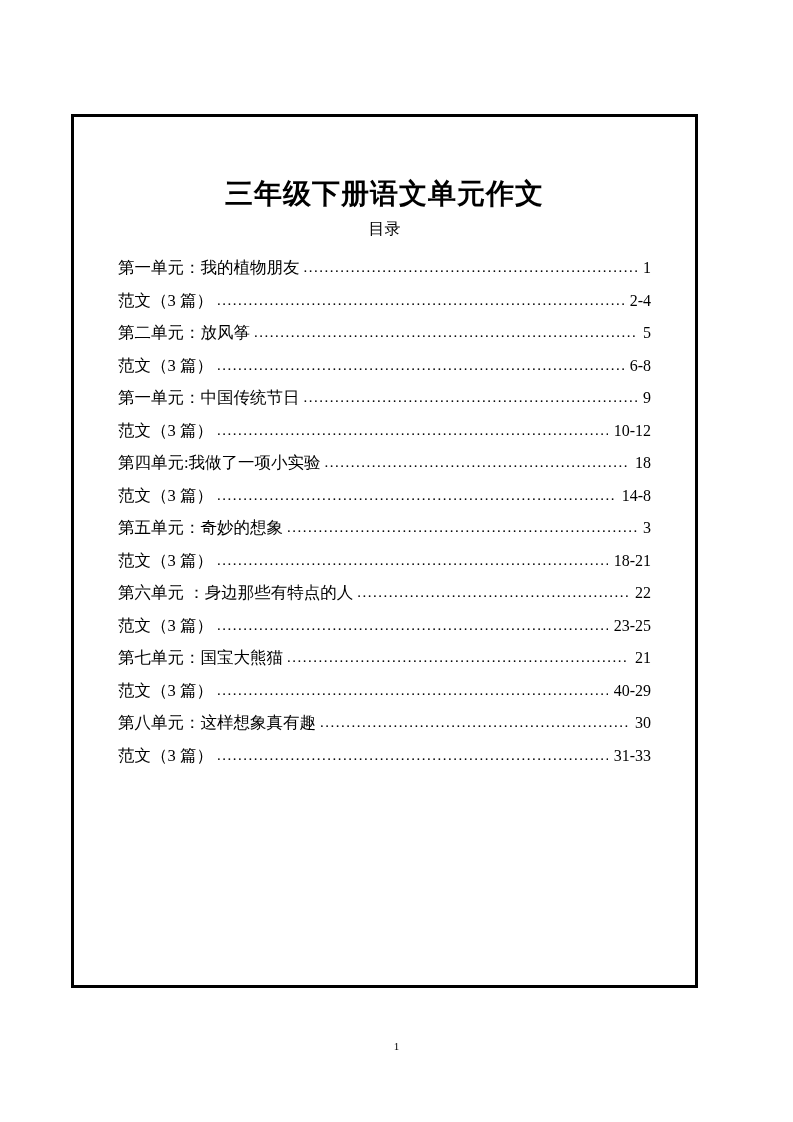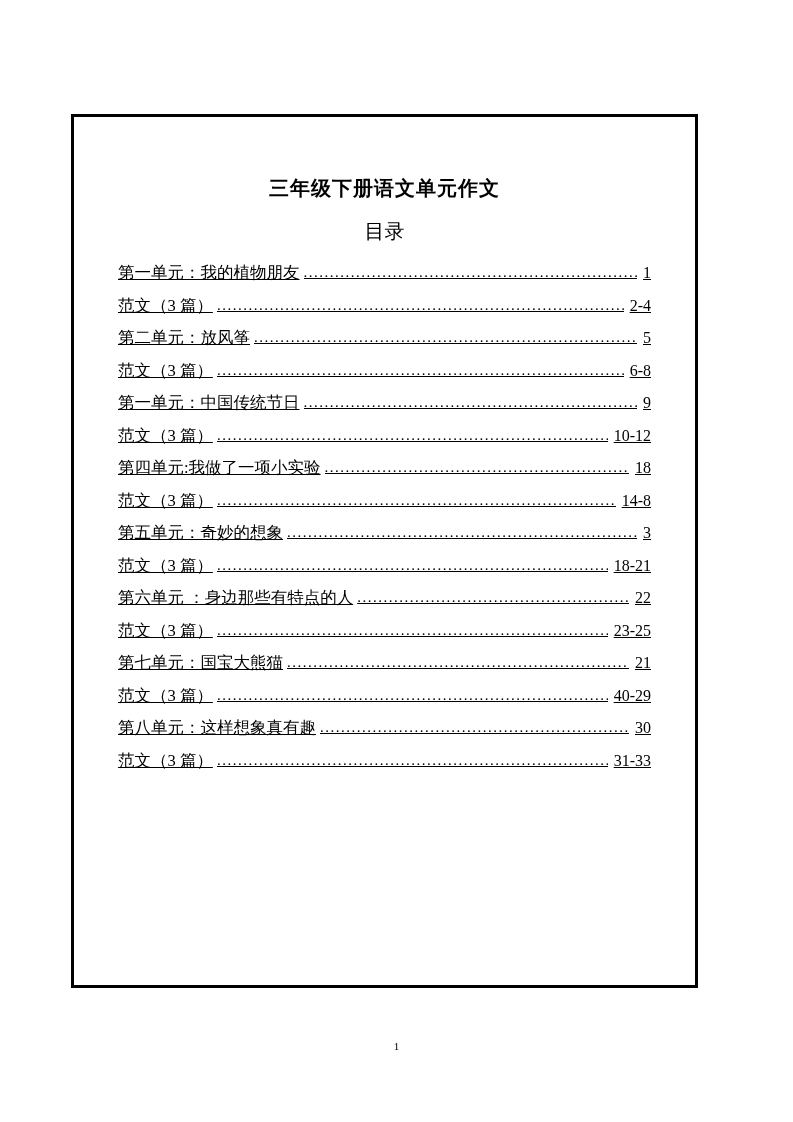--- a/index.html
+++ b/index.html
@@ -27,36 +27,35 @@
     width: 627px;
     height: 874px;
     border: 3px solid #000000;
     box-sizing: border-box;
     padding: 30px 44px 0 44px;
   }
   .doc-title {
     text-align: center;
     font-family: "Liberation Sans", "DejaVu Sans", sans-serif;
     font-weight: bold;
-    font-size: 20px;
+    font-size: 28px;
     letter-spacing: 1px;
     margin-top: 28px;
-    margin-bottom: 16px;
+    margin-bottom: 6px;
     color: #000;
   }
   .doc-subtitle {
     text-align: center;
     font-family: Liberation Serif, serif;
-    font-size: 20px;
+    font-size: 16px;
     margin-bottom: 12px;
     color: #000;
   }
   .toc {
     margin-top: 6px;
-    text-decoration: underline;
   }
   .toc-entry {
     display: flex;
     align-items: baseline;
     font-size: 16.5px;
     line-height: 1.0;
     padding: 8px 0 8px 0;
     white-space: nowrap;
   }
   .toc-entry .label {

